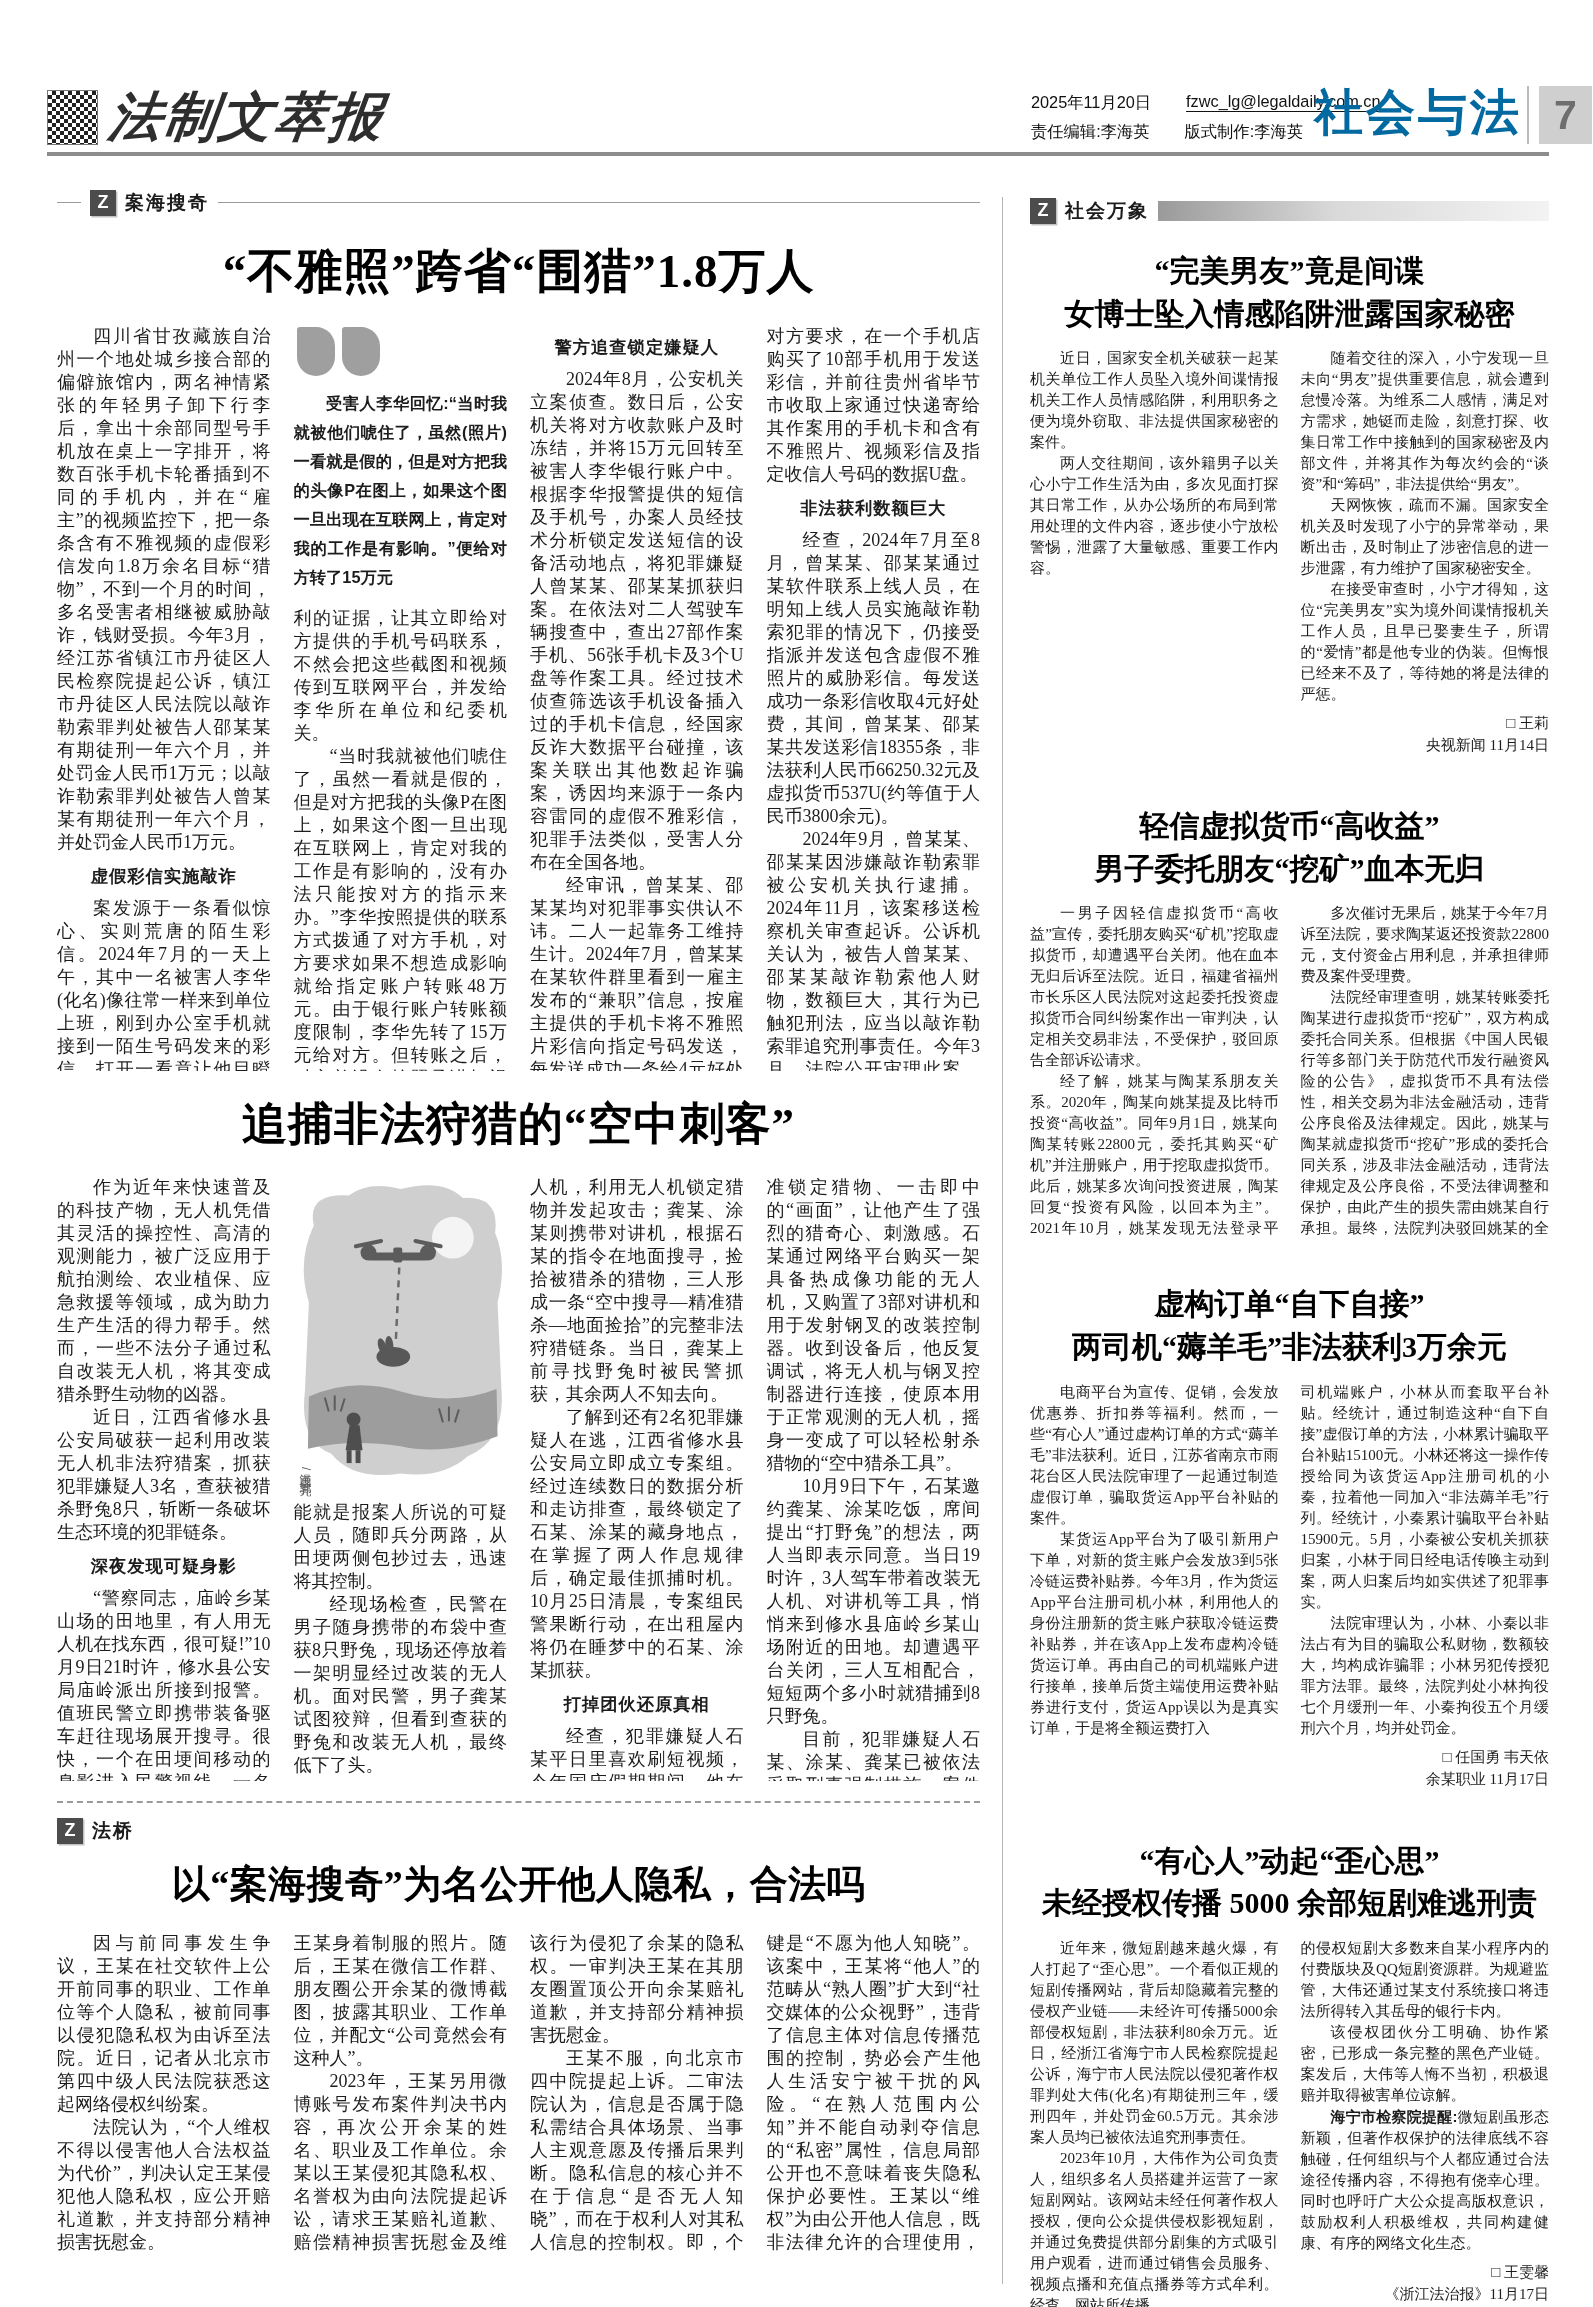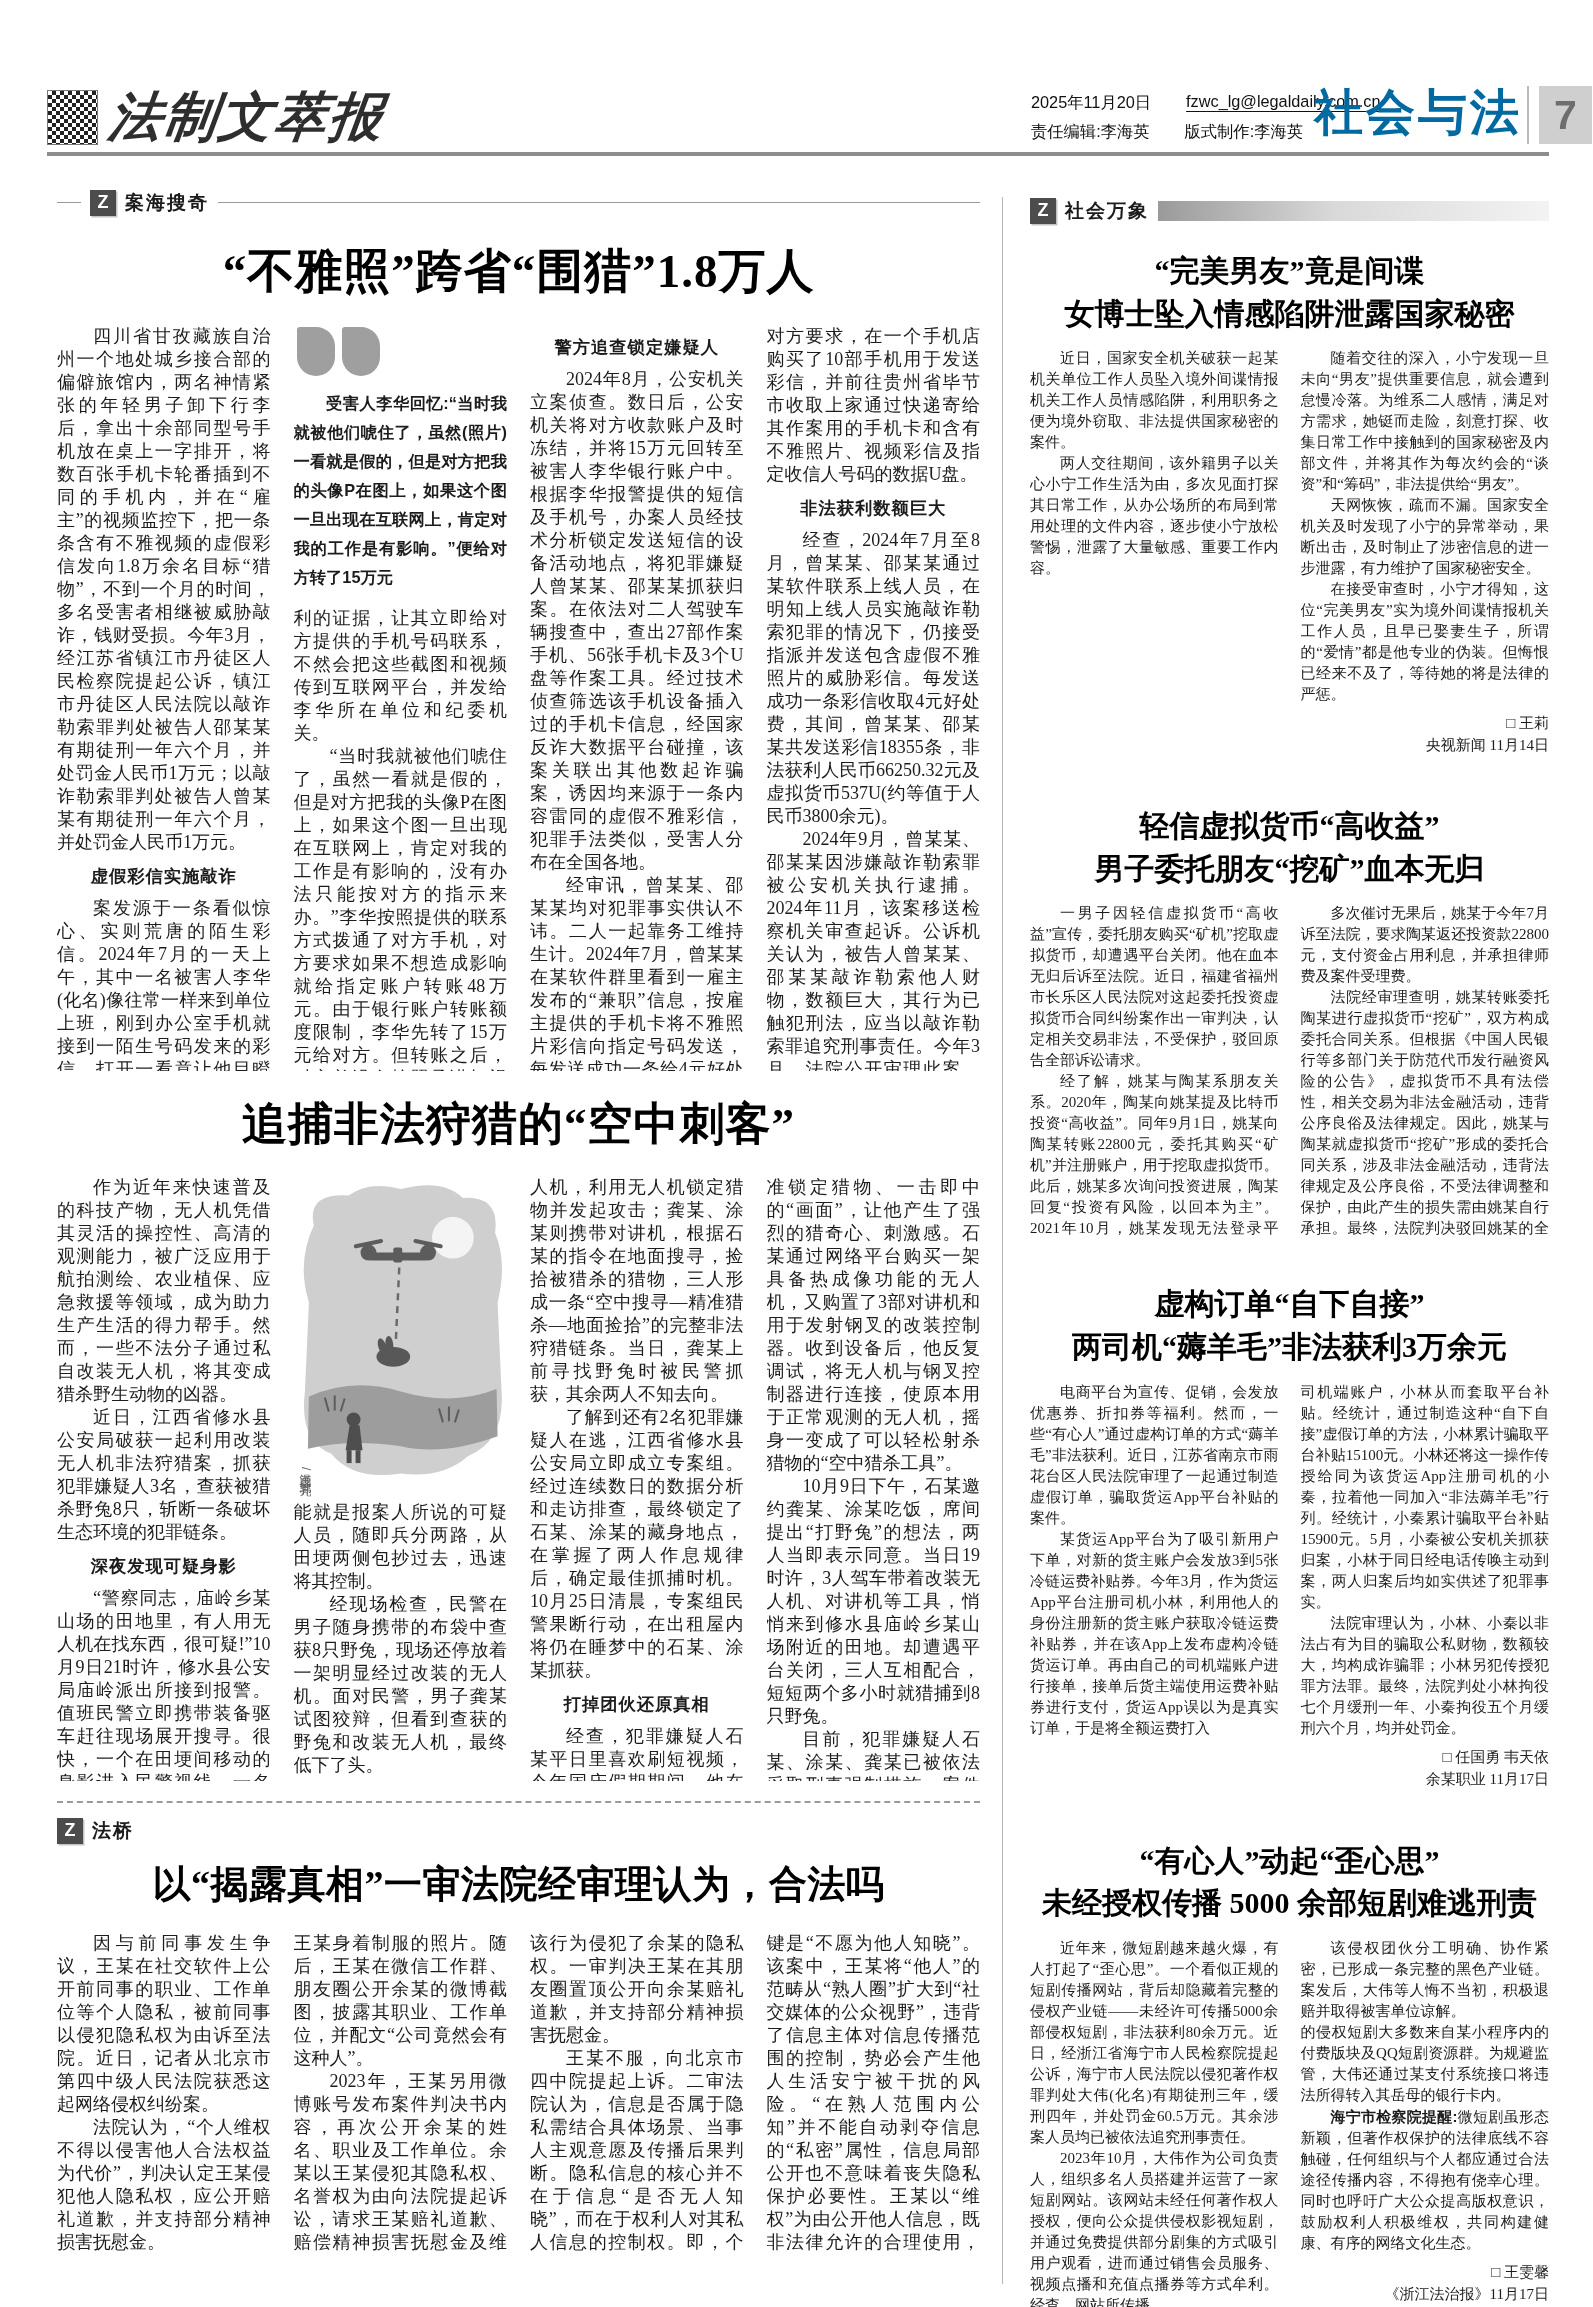--- a/index.html
+++ b/index.html
@@ -209,21 +209,21 @@
       </div>
     </div>
 
     <div class="dashed"></div>
 
     <div class="tagrow">
       <span class="zicon">Z</span>
       <span class="taglabel">法桥</span>
     </div>
 
-    <h1 class="hl hl3">以“揭露真相”一审法院经审理认为，合法吗</h1>
+    <h1 class="hl hl3">以“案海搜奇”为名公开他人隐私，合法吗</h1>
     <div class="cols a3cols">
       <div class="col">
         <p class="para">因与前同事发生争议，王某在社交软件上公开前同事的职业、工作单位等个人隐私，被前同事以侵犯隐私权为由诉至法院。近日，记者从北京市第四中级人民法院获悉这起网络侵权纠纷案。</p>
         <p class="para">法院认为，“个人维权不得以侵害他人合法权益为代价”，判决认定王某侵犯他人隐私权，应公开赔礼道歉，并支持部分精神损害抚慰金。</p>
         <h3 class="subhead">【案情介绍】</h3>
         <p class="para">余某与王某曾经是同事。2022年5月，余某发现实名认证账号发布内容，质疑王某冒充空姐销售减肥产品，并附有</p>
       </div>
       <div class="col">
         <p class="para cont">王某身着制服的照片。随后，王某在微信工作群、朋友圈公开余某的微博截图，披露其职业、工作单位，并配文“公司竟然会有这种人”。</p>
         <p class="para">2023年，王某另用微博账号发布案件判决书内容，再次公开余某的姓名、职业及工作单位。余某以王某侵犯其隐私权、名誉权为由向法院提起诉讼，请求王某赔礼道歉、赔偿精神损害抚慰金及维权费用。</p>
@@ -315,22 +315,22 @@
       <h2 class="rhl">
         <span>“有心人”动起“歪心思”</span><br>
         <span>未经授权传播 5000 余部短剧难逃刑责</span>
       </h2>
       <div class="subcols rcols-d">
         <div class="subcol">
           <p class="para">近年来，微短剧越来越火爆，有人打起了“歪心思”。一个看似正规的短剧传播网站，背后却隐藏着完整的侵权产业链——未经许可传播5000余部侵权短剧，非法获利80余万元。近日，经浙江省海宁市人民检察院提起公诉，海宁市人民法院以侵犯著作权罪判处大伟(化名)有期徒刑三年，缓刑四年，并处罚金60.5万元。其余涉案人员均已被依法追究刑事责任。</p>
           <p class="para">2023年10月，大伟作为公司负责人，组织多名人员搭建并运营了一家短剧网站。该网站未经任何著作权人授权，便向公众提供侵权影视短剧，并通过免费提供部分剧集的方式吸引用户观看，进而通过销售会员服务、视频点播和充值点播券等方式牟利。经查，网站所传播</p>
         </div>
         <div class="subcol">
+          <p class="para cont">的侵权短剧大多数来自某小程序内的付费版块及QQ短剧资源群。为规避监管，大伟还通过某支付系统接口将违法所得转入其岳母的银行卡内。</p>
           <p class="para">该侵权团伙分工明确、协作紧密，已形成一条完整的黑色产业链。案发后，大伟等人悔不当初，积极退赔并取得被害单位谅解。</p>
-          <p class="para cont">的侵权短剧大多数来自某小程序内的付费版块及QQ短剧资源群。为规避监管，大伟还通过某支付系统接口将违法所得转入其岳母的银行卡内。</p>
           <p class="para"><span class="leadbold">海宁市检察院提醒:</span><span>微短剧虽形态新颖，但著作权保护的法律底线不容触碰，任何组织与个人都应通过合法途径传播内容，不得抱有侥幸心理。同时也呼吁广大公众提高版权意识，鼓励权利人积极维权，共同构建健康、有序的网络文化生态。</span></p>
           <div class="byline">
             <div>□ 王雯馨</div>
             <div>《浙江法治报》11月17日</div>
           </div>
         </div>
       </div>
     </section>
   </aside>
 

